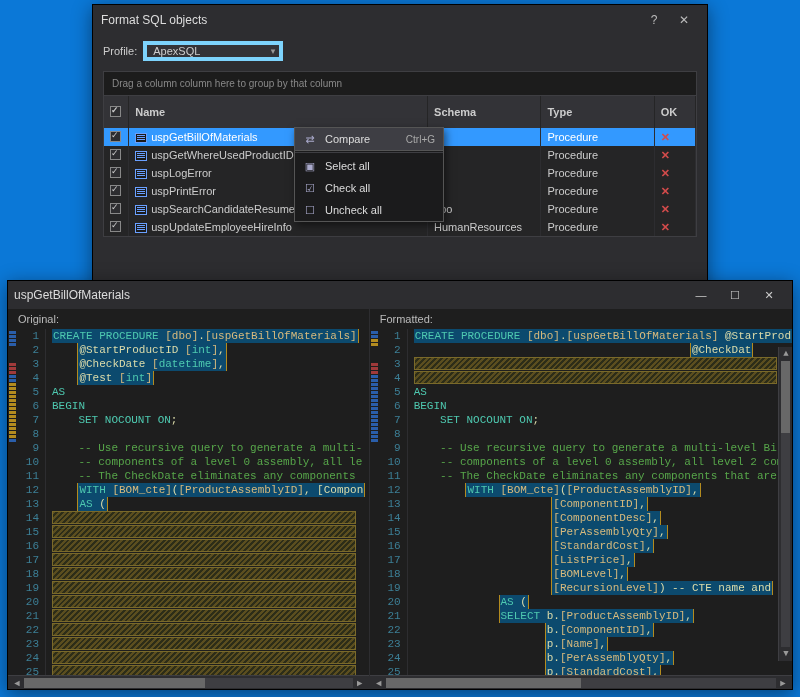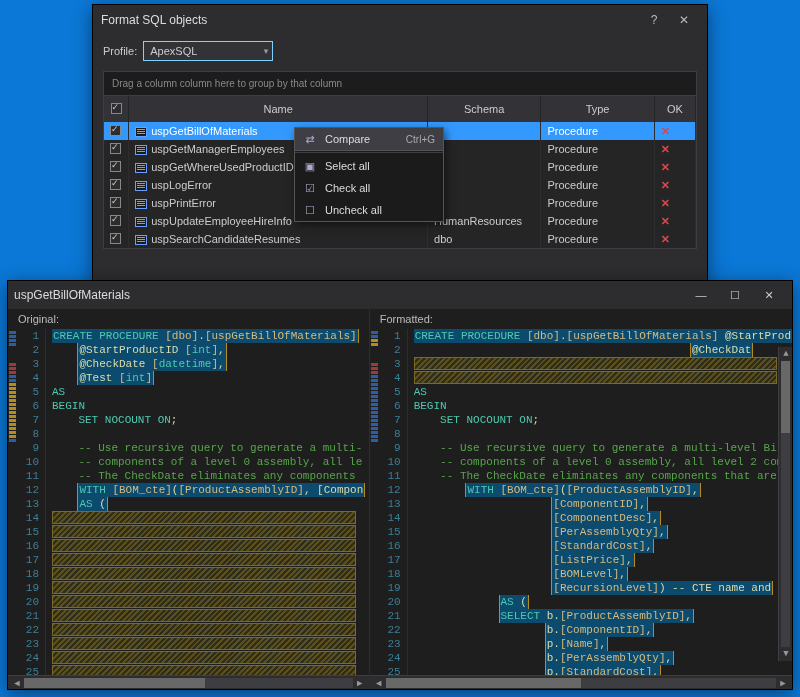--- a/index.html
+++ b/index.html
@@ -24,33 +24,33 @@
     height: 30px; display: flex; align-items: center; padding: 0 8px;
     background: #2d2d30; color: #ddd;
   }
   .titlebar .title { flex: 1; font-size: 12px; }
   .tb-btn {
     width: 30px; height: 22px; display: flex; align-items: center; justify-content: center;
     color: #bbb; font-size: 12px;
   }
   .profile-row { display: flex; align-items: center; padding: 6px 10px; gap: 6px; font-size: 11px; }
   .profile-select {
-    background: #333337; border: 1px solid #7dd3fc; color: #ccc;
-    height: 20px; width: 130px; display: flex; align-items: center; padding: 0 6px;
+    background: #333337; border: 4px solid #7dd3fc; color: #ccc;
+    height: 20px; width: 140px; display: flex; align-items: center; padding: 0 6px;
     position: relative;
   }
   .profile-select::after { content: "▾"; position: absolute; right: 4px; color: #999; font-size: 9px; }
   .grid-wrap { border: 1px solid #3e3e42; margin: 4px 10px 10px 10px; background: #252526; }
   .group-hint {
     font-size: 10px; color: #888; padding: 6px 8px; background: #1c1c1c; border-bottom: 1px solid #3e3e42;
   }
   table.grid { width: 100%; border-collapse: collapse; font-size: 11px; }
   .grid th {
-    background: #333337; color: #ccc; text-align: center; font-weight: normal;
-    padding: 3px 6px; border-right: 1px solid #252526; height: 26px;
+    background: #333337; color: #ccc; text-align: left; font-weight: bold;
+    padding: 3px 6px; border-right: 1px solid #252526; height: 32px;
   }
   .grid td {
     padding: 2px 6px; color: #ccc; height: 18px; border-right: 1px solid #2d2d30;
     white-space: nowrap;
   }
   .grid tr.sel td { background: #3399ff; color: #fff; }
   .chk {
     width: 11px; height: 11px; border: 1px solid #888; display: inline-block;
     background: #2d2d30; position: relative;
   }
@@ -167,27 +167,20 @@
       <tbody id="grid-body">
           <tr class="sel">
             <td><span class="chk"></span></td>
             <td><span class="obj-ico"></span>uspGetBillOfMaterials</td>
             <td></td>
             <td>Procedure</td>
             <td><span class="xmark">✕</span></td>
           </tr>
           <tr>
             <td><span class="chk"></span></td>
-            <td><span class="obj-ico"></span>uspGetManagerEmployees</td>
-            <td></td>
-            <td>Procedure</td>
-            <td><span class="xmark">✕</span></td>
-          </tr>
-          <tr>
-            <td><span class="chk"></span></td>
             <td><span class="obj-ico"></span>uspGetWhereUsedProductID</td>
             <td></td>
             <td>Procedure</td>
             <td><span class="xmark">✕</span></td>
           </tr>
           <tr>
             <td><span class="chk"></span></td>
             <td><span class="obj-ico"></span>uspLogError</td>
             <td></td>
             <td>Procedure</td>
@@ -195,29 +188,29 @@
           </tr>
           <tr>
             <td><span class="chk"></span></td>
             <td><span class="obj-ico"></span>uspPrintError</td>
             <td></td>
             <td>Procedure</td>
             <td><span class="xmark">✕</span></td>
           </tr>
           <tr>
             <td><span class="chk"></span></td>
+            <td><span class="obj-ico"></span>uspSearchCandidateResumes</td>
+            <td>dbo</td>
+            <td>Procedure</td>
+            <td><span class="xmark">✕</span></td>
+          </tr>
+          <tr>
+            <td><span class="chk"></span></td>
             <td><span class="obj-ico"></span>uspUpdateEmployeeHireInfo</td>
             <td>HumanResources</td>
-            <td>Procedure</td>
-            <td><span class="xmark">✕</span></td>
-          </tr>
-          <tr>
-            <td><span class="chk"></span></td>
-            <td><span class="obj-ico"></span>uspSearchCandidateResumes</td>
-            <td>dbo</td>
             <td>Procedure</td>
             <td><span class="xmark">✕</span></td>
           </tr>
         </tbody>
     </table>
   </div>
 </div>
 
 <div class="ctx">
   <div class="ctx-item hi">

